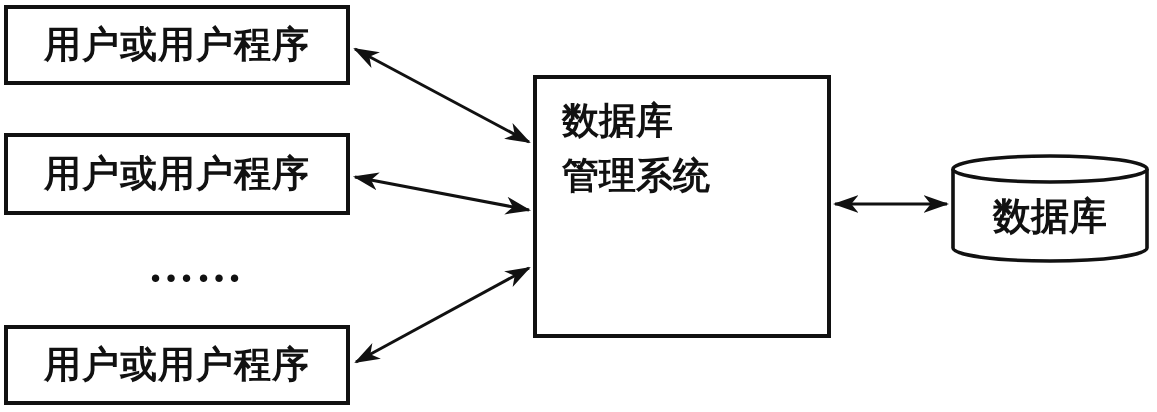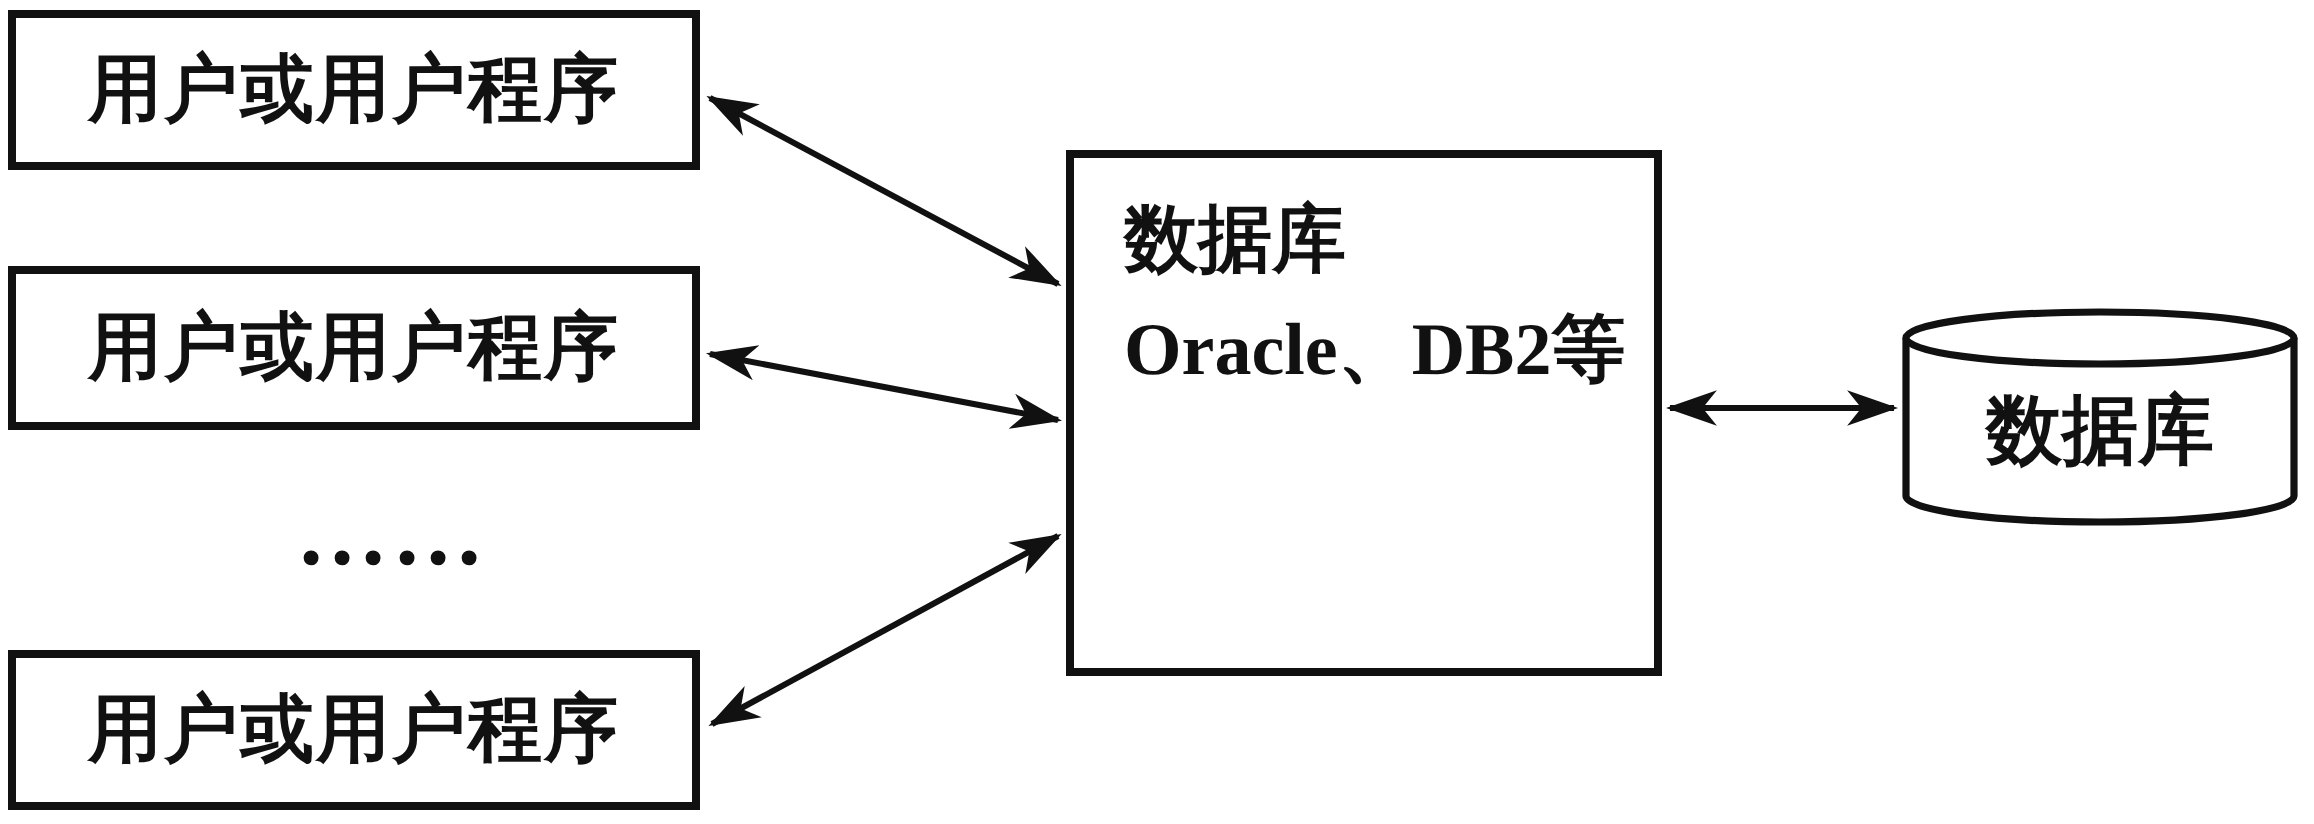--- a/index.html
+++ b/index.html
@@ -95,21 +95,21 @@
     <span>用户或用户程序</span>
   </div>
   <div class="ubox" id="ubox3">
     <span>用户或用户程序</span>
   </div>
 
   <div class="dots">……</div>
 
   <div class="dbms">
     <div>数据库</div>
-    <div>Oracle、DB2等</div>
+    <div>管理系统</div>
   </div>
 
   <svg class="cyl-svg" width="202" height="116">
     <path d="M 3,17 L 3,96 A 97,13 0 0 0 197,96 L 197,17" fill="#ffffff" stroke="#111111" stroke-width="3.6"></path>
     <ellipse cx="100" cy="17" rx="97" ry="13" fill="#ffffff" stroke="#111111" stroke-width="3.6"></ellipse>
   </svg>
   <div class="cyl-label">数据库</div>
 
   <svg class="overlay" width="1157" height="412">
     <defs>

